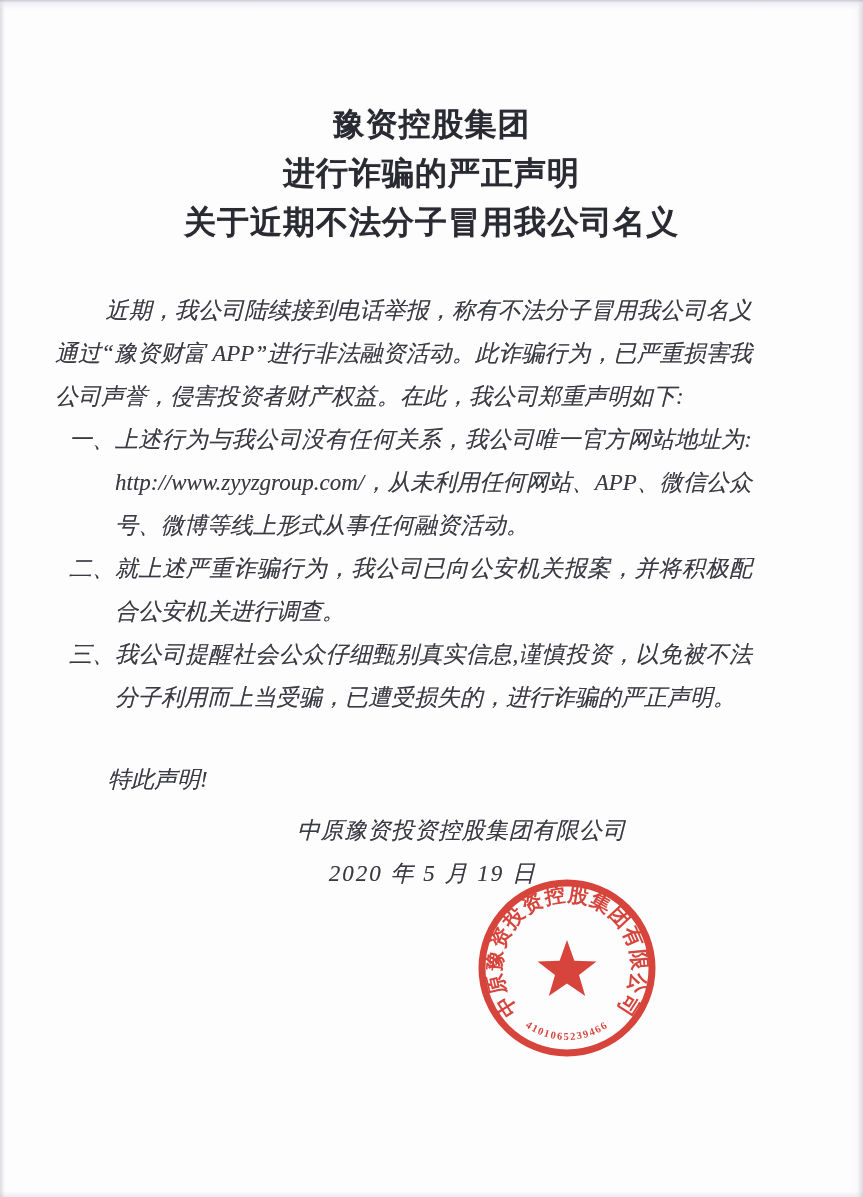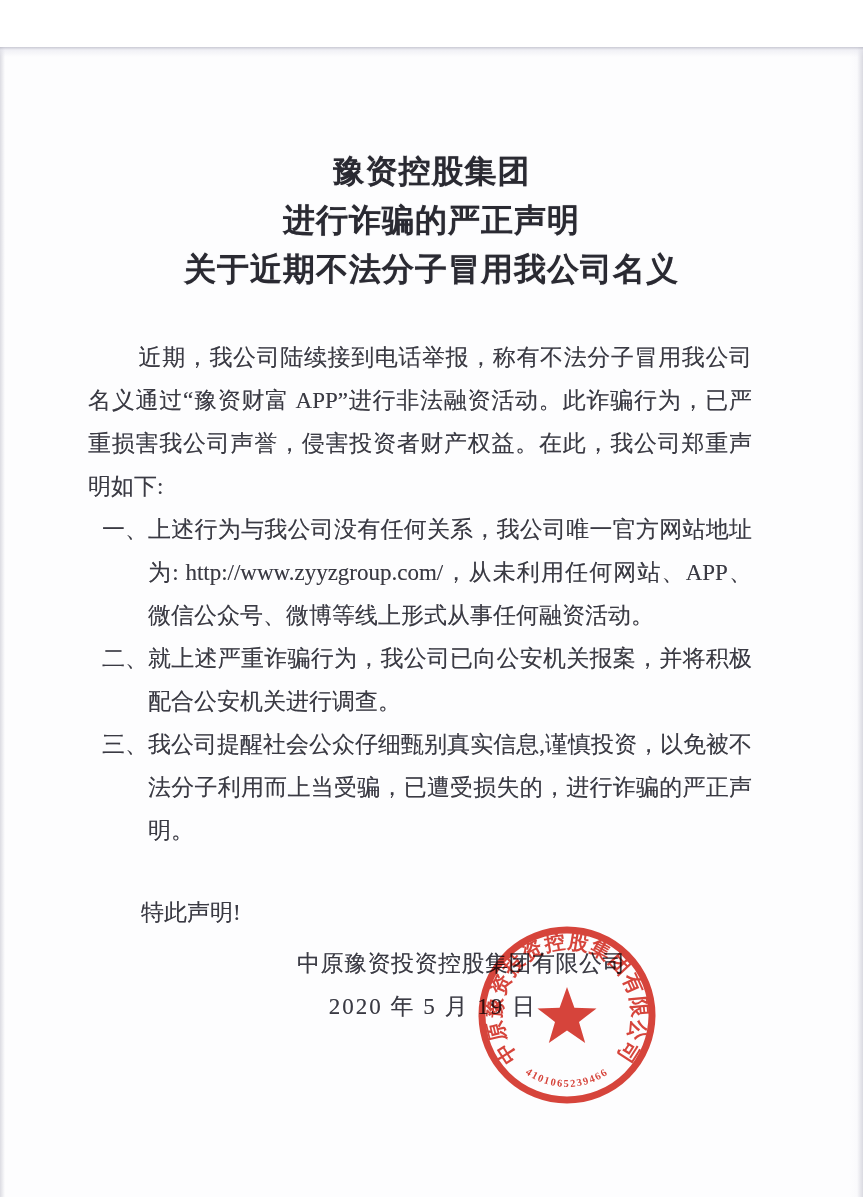--- a/index.html
+++ b/index.html
@@ -18,37 +18,37 @@
     background:
       linear-gradient(180deg, rgba(185,185,198,0.75) 0px, rgba(230,230,238,0.55) 3px, rgba(255,255,255,0) 10px),
       linear-gradient(90deg, rgba(170,170,185,0.40) 0px, rgba(255,255,255,0) 5px),
       linear-gradient(270deg, rgba(175,175,190,0.45) 0px, rgba(244,244,248,0.35) 6px, rgba(255,255,255,0) 14px),
       linear-gradient(0deg, rgba(195,195,205,0.30) 0px, rgba(255,255,255,0) 6px),
       #fdfdfe;
   }
   .title-block {
     padding-top: 100px;
     text-align: center;
-    margin-top: 47px;
   }
   .title-line {
     font-size: 32px;
     line-height: 49px;
     font-weight: bold;
     letter-spacing: 1px;
     color: #2a2a32;
     text-shadow: 0 0 0.7px rgba(42,42,50,0.5);
   }
   .doc-body {
     margin-top: 42px;
-    padding: 0 111px 0 88px;
+    padding: 0 111px 0 55px;
     font-size: 23px;
     line-height: 43px;
     color: #3a3a43;
     text-shadow: 0 0 0.6px rgba(58,58,67,0.45);
+    font-style: italic;
   }
   .intro {
     margin: 0;
     text-indent: 2.2em;
     text-align: justify;
   }
   .numbered-item {
     display: flex;
     margin: 0;
   }

